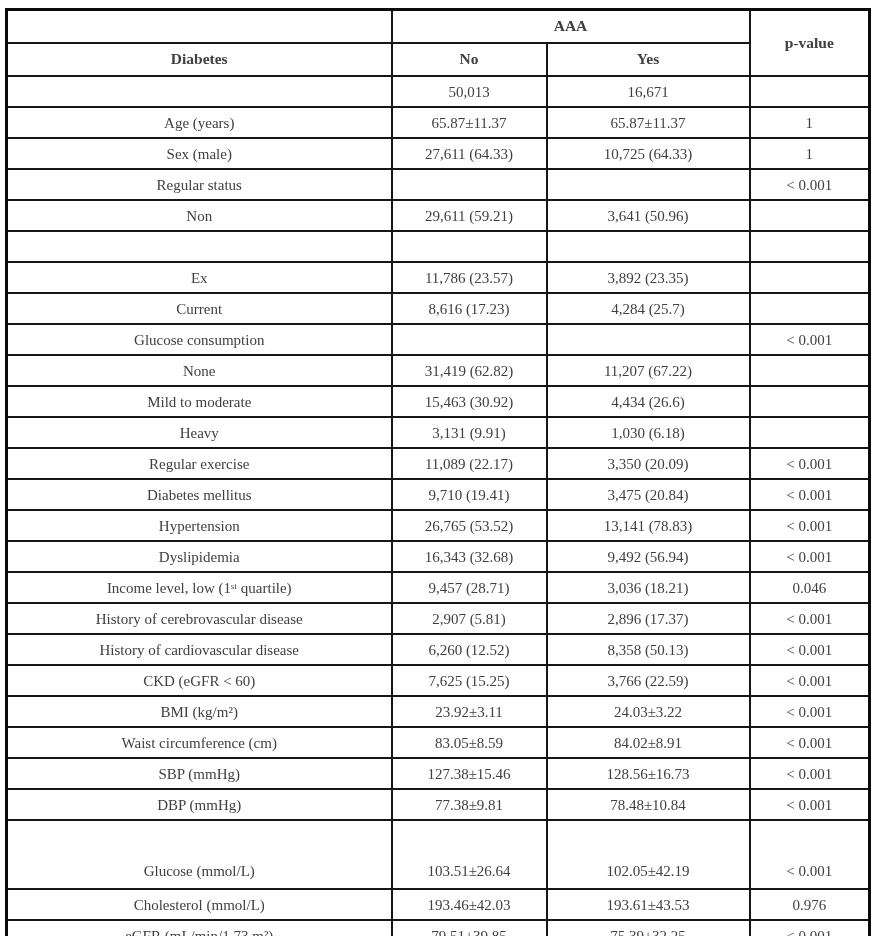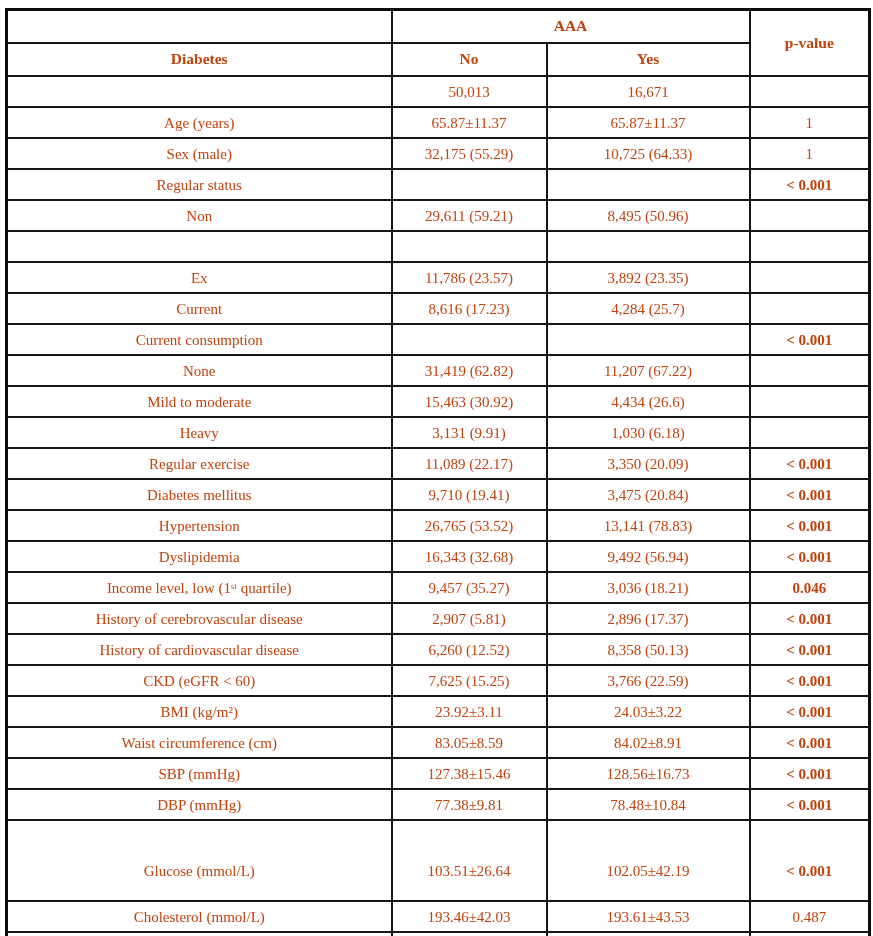--- a/index.html
+++ b/index.html
@@ -10,21 +10,21 @@
     height: 936px;
     overflow: hidden;
   }
   .page {
     width: 873px;
     height: 936px;
     background: #fefefe;
     box-sizing: border-box;
     padding: 8px 5px 8px 5px;
     font-family: "Liberation Serif", "DejaVu Serif", serif;
-    color: #c2410c;
+    color: #404040;
   }
   table.stats-table {
     border-collapse: collapse;
     table-layout: fixed;
     width: 863px;
     border: 3px solid #0b0b0b;
     background: #ffffff;
   }
   col.c-variable { width: 385px; }
   col.c-no       { width: 155px; }
@@ -42,26 +42,26 @@
     height: 23px;
     overflow: hidden;
     white-space: nowrap;
   }
   .stats-table thead th {
     font-weight: bold;
     font-size: 15.5px;
     height: 25px;
   }
   .stats-table td.p-bold {
-    font-weight: bold;
+    font-weight: normal;
   }
   tr.tall-row td {
     height: 56px;
     vertical-align: bottom;
-    padding-bottom: 20px;
+    padding-bottom: 8px;
   }
 </style>
 </head>
 <body>
 
 <div class="page">
   <table class="stats-table">
     <colgroup>
       <col class="c-variable">
       <col class="c-no">
@@ -88,34 +88,34 @@
           <td></td>
         </tr>
         <tr>
           <td>Age (years)</td>
           <td>65.87±11.37</td>
           <td>65.87±11.37</td>
           <td>1</td>
         </tr>
         <tr>
           <td>Sex (male)</td>
-          <td>32,175 (55.29)</td>
+          <td>27,611 (64.33)</td>
           <td>10,725 (64.33)</td>
           <td>1</td>
         </tr>
         <tr>
           <td>Regular status</td>
           <td></td>
           <td></td>
           <td class="p-bold">&lt; 0.001</td>
         </tr>
         <tr>
           <td>Non</td>
           <td>29,611 (59.21)</td>
-          <td>8,495 (50.96)</td>
+          <td>3,641 (50.96)</td>
           <td></td>
         </tr>
         <tr>
           <td></td>
           <td></td>
           <td></td>
           <td></td>
         </tr>
         <tr>
           <td>Ex</td>
@@ -123,21 +123,21 @@
           <td>3,892 (23.35)</td>
           <td></td>
         </tr>
         <tr>
           <td>Current</td>
           <td>8,616 (17.23)</td>
           <td>4,284 (25.7)</td>
           <td></td>
         </tr>
         <tr>
-          <td>Current consumption</td>
+          <td>Glucose consumption</td>
           <td></td>
           <td></td>
           <td class="p-bold">&lt; 0.001</td>
         </tr>
         <tr>
           <td>None</td>
           <td>31,419 (62.82)</td>
           <td>11,207 (67.22)</td>
           <td></td>
         </tr>
@@ -172,21 +172,21 @@
           <td class="p-bold">&lt; 0.001</td>
         </tr>
         <tr>
           <td>Dyslipidemia</td>
           <td>16,343 (32.68)</td>
           <td>9,492 (56.94)</td>
           <td class="p-bold">&lt; 0.001</td>
         </tr>
         <tr>
           <td>Income level, low (1ˢᵗ quartile)</td>
-          <td>9,457 (35.27)</td>
+          <td>9,457 (28.71)</td>
           <td>3,036 (18.21)</td>
           <td class="p-bold">0.046</td>
         </tr>
         <tr>
           <td>History of cerebrovascular disease</td>
           <td>2,907 (5.81)</td>
           <td>2,896 (17.37)</td>
           <td class="p-bold">&lt; 0.001</td>
         </tr>
         <tr>
@@ -228,21 +228,21 @@
         <tr class="tall-row">
           <td>Glucose (mmol/L)</td>
           <td>103.51±26.64</td>
           <td>102.05±42.19</td>
           <td class="p-bold">&lt; 0.001</td>
         </tr>
         <tr>
           <td>Cholesterol (mmol/L)</td>
           <td>193.46±42.03</td>
           <td>193.61±43.53</td>
-          <td>0.487</td>
+          <td>0.976</td>
         </tr>
         <tr>
           <td>eGFR (mL/min/1.73 m²)</td>
           <td>79.51±39.85</td>
           <td>75.39±32.25</td>
           <td class="p-bold">&lt; 0.001</td>
         </tr>
       </tbody>
   </table>
 </div>

